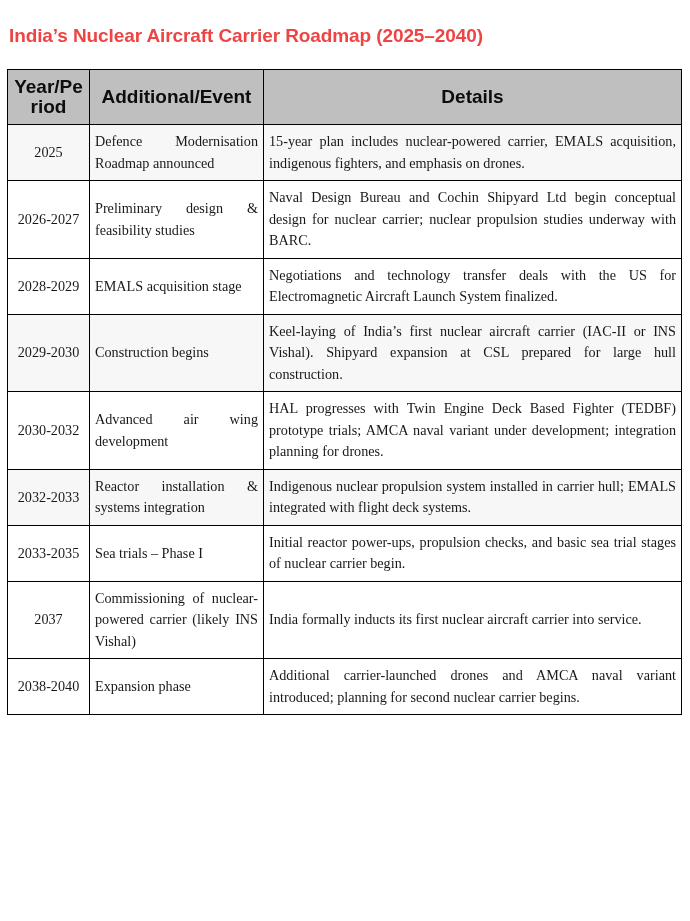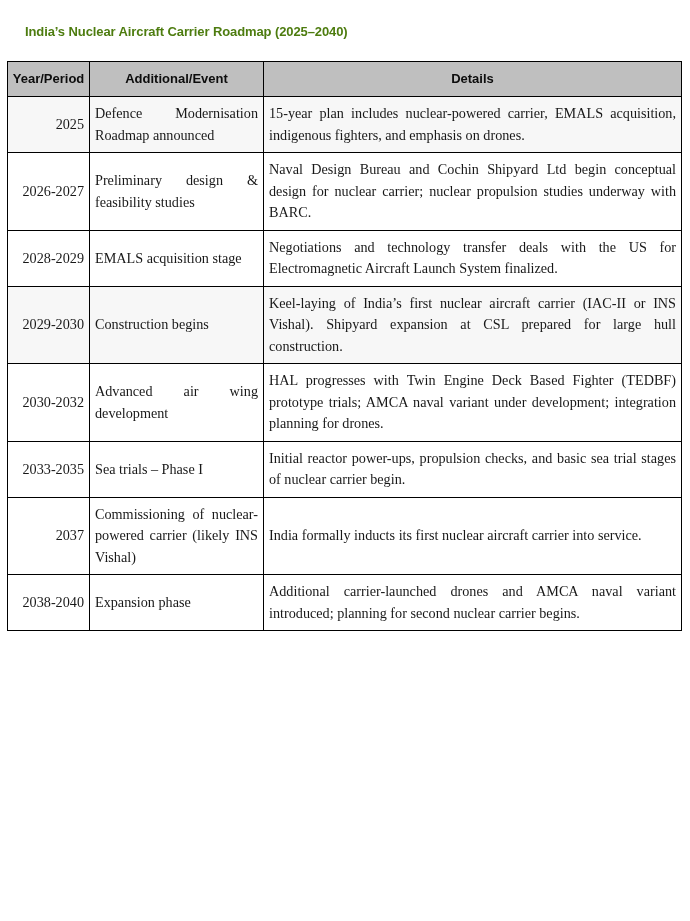--- a/index.html
+++ b/index.html
@@ -15,25 +15,25 @@
     overflow: hidden;
   }
   .page {
     position: relative;
     width: 690px;
     height: 921px;
     box-sizing: border-box;
   }
   .doc-title {
     font-family: "Liberation Sans", sans-serif;
-    font-size: 13px;
+    font-size: 19px;
     font-weight: 700;
-    color: #4d7c0f;
+    color: #ef4444;
     letter-spacing: -0.1px;
-    padding: 10px 0 0 25px;
+    padding: 10px 0 0 9px;
     line-height: 26px;
     white-space: nowrap;
   }
   .table-wrap {
     padding: 8px 9px 0 7px;
   }
   table.roadmap {
     border-collapse: collapse;
     table-layout: fixed;
     width: 674px;
@@ -49,37 +49,37 @@
     border: 1px solid #000000;
     vertical-align: middle;
     padding: 6px 5px 6px 5px;
     font-size: 14.2px;
     line-height: 21.5px;
     color: #181818;
   }
   table.roadmap thead th {
     background: #bfbfbf;
     font-family: "Liberation Sans", sans-serif;
-    font-size: 13px;
+    font-size: 19px;
     font-weight: 700;
     text-align: center;
     line-height: 20px;
     color: #0d0d0d;
     padding: 7px 4px;
     margin-top: 6px;
   }
   table.roadmap thead th.th-year {
     word-break: break-all;
     overflow-wrap: anywhere;
   }
   tbody tr.row-odd  td { background: #f7f7f7; }
   tbody tr.row-even td { background: #ffffff; }
 
   td.cell-year {
-    text-align: right;
+    text-align: center;
     white-space: nowrap;
     padding-left: 5px;
     padding-right: 2px;
   }
   td.cell-milestone {
     text-align: justify;
     text-justify: inter-word;
     hyphens: none;
     padding-left: 6px;
     padding-right: 5px;
@@ -133,20 +133,25 @@
           <tr class="row-odd">
             <td class="cell-year">2029-2030</td>
             <td class="cell-milestone nojust">Construction begins</td>
             <td class="cell-details">Keel-laying of India’s first nuclear aircraft carrier (IAC-II or INS Vishal). Shipyard expansion at CSL prepared for large hull construction.</td>
           </tr>
           <tr class="row-even">
             <td class="cell-year">2030-2032</td>
             <td class="cell-milestone">Advanced air wing development</td>
             <td class="cell-details">HAL progresses with Twin Engine Deck Based Fighter (TEDBF) prototype trials; AMCA naval variant under development; integration planning for drones.</td>
           </tr>
+          <tr class="row-odd">
+            <td class="cell-year">2032-2033</td>
+            <td class="cell-milestone">Reactor installation &amp; systems integration</td>
+            <td class="cell-details">Indigenous nuclear propulsion system installed in carrier hull; EMALS integrated with flight deck systems.</td>
+          </tr>
           <tr class="row-even">
             <td class="cell-year">2033-2035</td>
             <td class="cell-milestone nojust">Sea trials – Phase I</td>
             <td class="cell-details">Initial reactor power-ups, propulsion checks, and basic sea trial stages of nuclear carrier begin.</td>
           </tr>
           <tr class="row-even">
             <td class="cell-year">2037</td>
             <td class="cell-milestone">Commissioning of nuclear-powered carrier (likely INS Vishal)</td>
             <td class="cell-details">India formally inducts its first nuclear aircraft carrier into service.</td>
           </tr>

